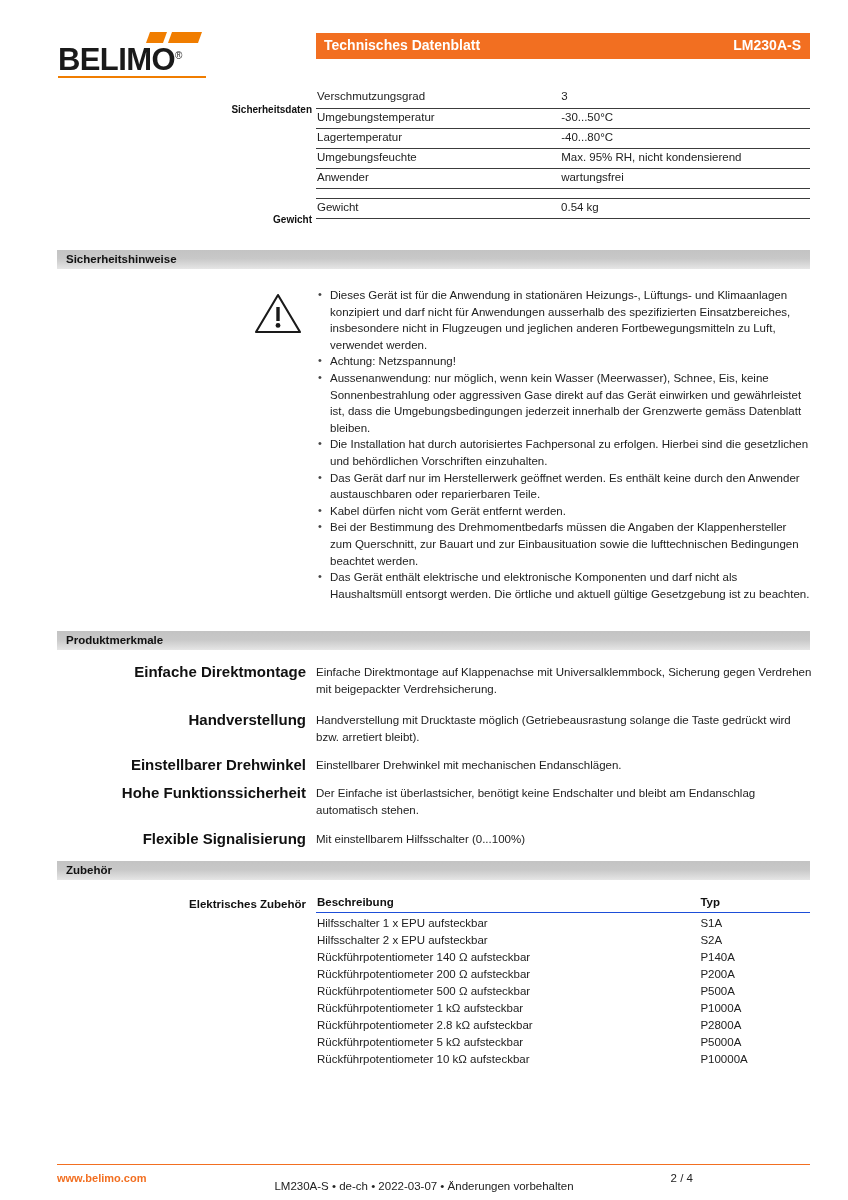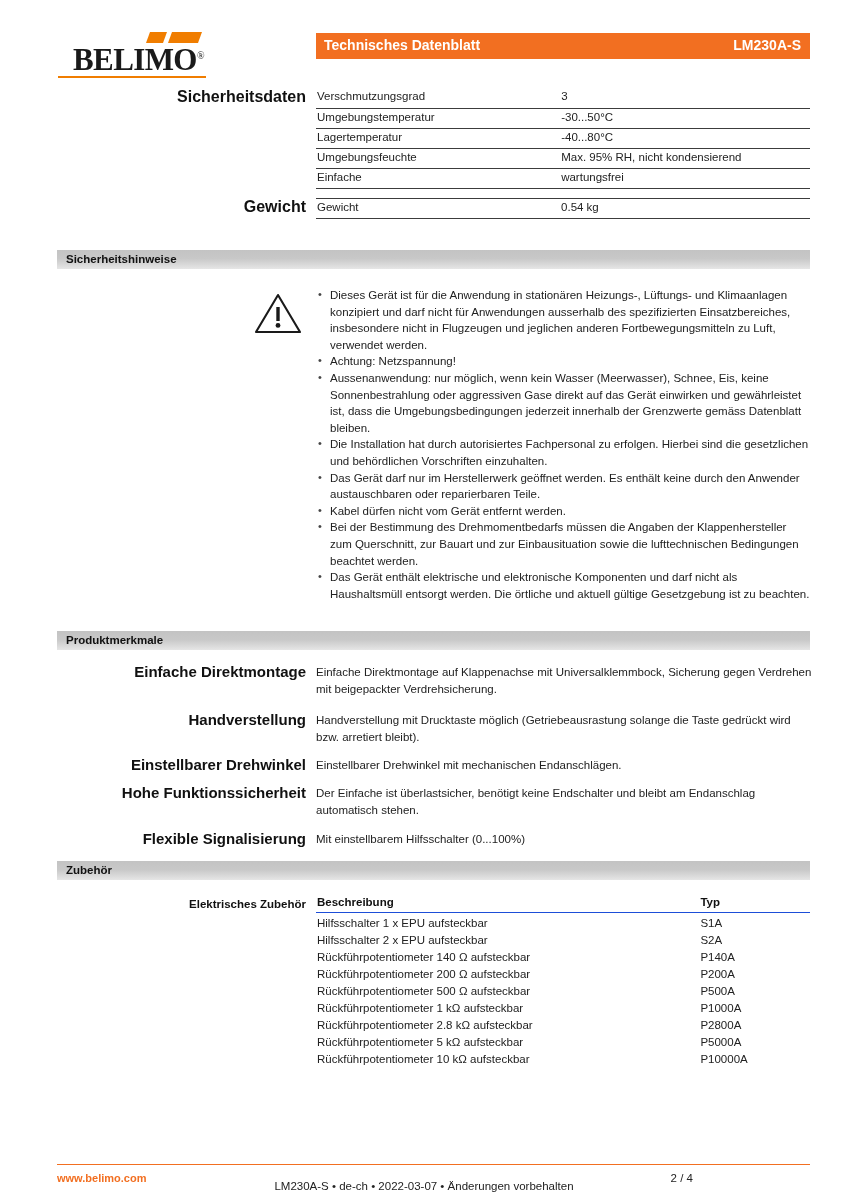--- a/index.html
+++ b/index.html
@@ -49,23 +49,23 @@
     top: 0;
     width: 17px;
     height: 11px;
     background: #f07d00;
     transform: skewX(-20deg);
   }
   .logo-bar.b1 { left: 4px; }
   .logo-bar.b2 { left: 26px; width: 30px; }
   .logo-text {
     position: absolute;
-    left: 16px;
+    left: 1px;
     top: 7px;
-    font-family: Liberation Serif, serif;
+    font-family: Liberation Sans, sans-serif;
     font-size: 31px;
     font-weight: bold;
     letter-spacing: -0.6px;
     color: #1a1a1a;
     line-height: 34px;
   }
   .logo-reg {
     font-size: 10px;
     vertical-align: super;
     font-weight: normal;
@@ -104,26 +104,27 @@
   }
 
   
   .spec-block {
     position: absolute;
     left: 0;
     width: 848px;
   }
   .spec-label {
     position: absolute;
-    left: 110px;
+    left: 116px;
     width: 196px;
     text-align: right;
-    font-size: 16px;
+    font-size: 10px;
     font-weight: bold;
     color: #111;
+    margin-top: 16px;
   }
   .spec-table {
     position: absolute;
     left: 316px;
     width: 494px;
     border-collapse: collapse;
   }
   .spec-table tr { height: 20px; }
   .spec-table td {
     font-size: 11.5px;
@@ -322,21 +323,21 @@
         </tr>
         <tr>
           <td class="c-name">Lagertemperatur</td>
           <td class="c-val">-40...80°C</td>
         </tr>
         <tr>
           <td class="c-name">Umgebungsfeuchte</td>
           <td class="c-val">Max. 95% RH, nicht kondensierend</td>
         </tr>
         <tr>
-          <td class="c-name">Einfache</td>
+          <td class="c-name">Anwender</td>
           <td class="c-val">wartungsfrei</td>
         </tr>
       </tbody>
     </table>
   </div>
 
   <div class="spec-block" style="top:198px;">
     <div class="spec-label" style="top:0px;">Gewicht</div>
     <table class="spec-table">
       <tbody>

